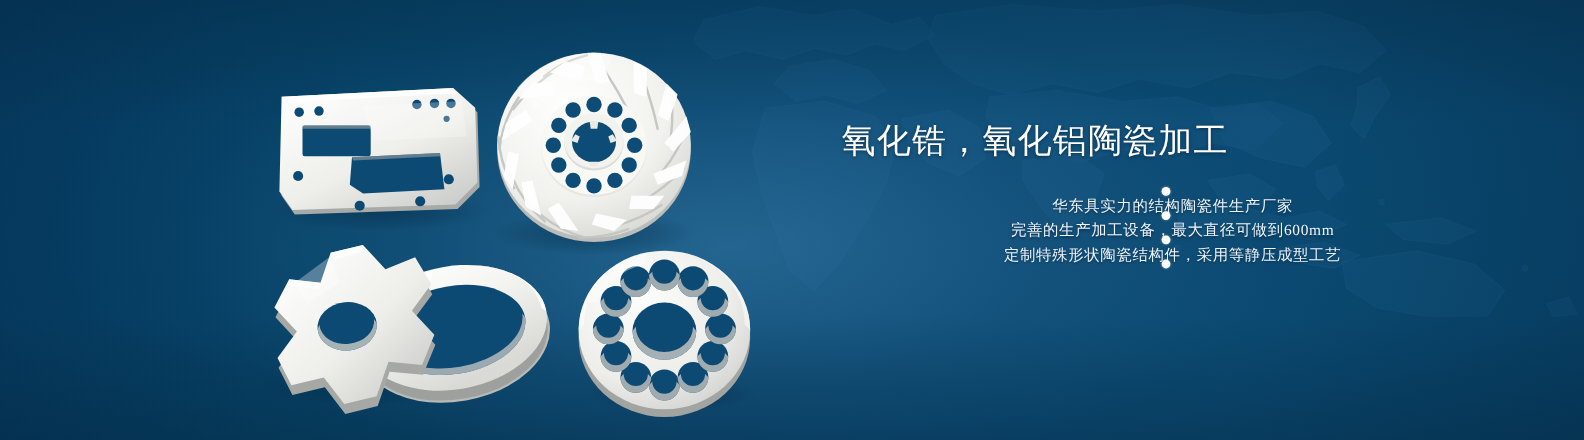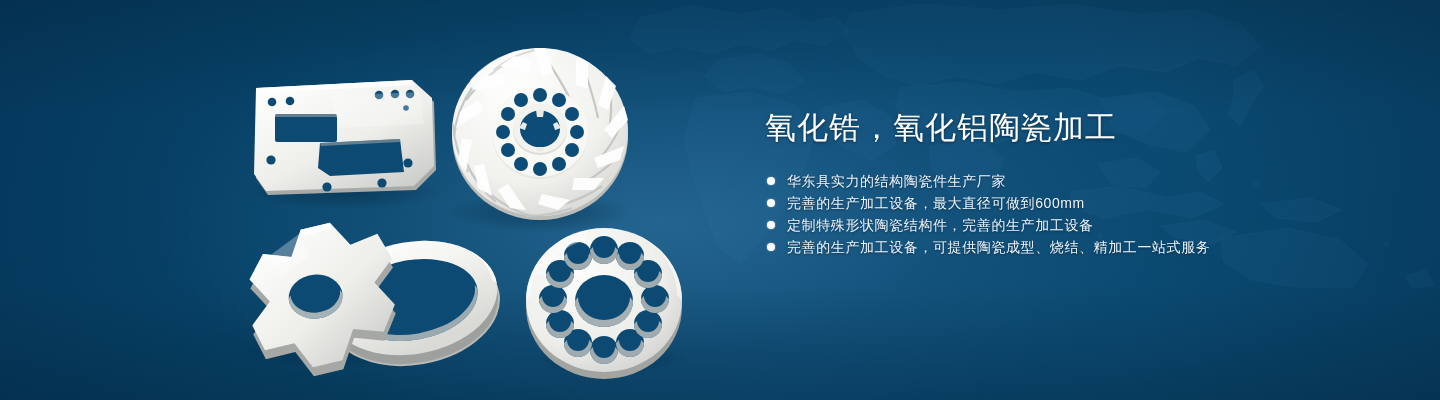--- a/index.html
+++ b/index.html
@@ -7,21 +7,21 @@
     padding: 0;
     background: #08436c;
   }
   * { box-sizing: border-box; }
 
   .banner {
     position: relative;
     width: 1440px;
     height: 400px;
     overflow: hidden;
-    font-family: Liberation Sans, sans-serif;
+    font-family: Liberation Serif, serif;
     background: #0f766e;
   }
 
   
   .bg-base {
     position: absolute;
     inset: 0;
     background:
       linear-gradient(100deg, #063d64 0%, #074469 22%, #0a4a73 55%, #0b4a72 78%, #084369 100%);
   }
@@ -85,20 +85,21 @@
   .bullets {
     list-style: none;
     margin: 22px 0 0 2px;
     padding: 0;
   }
   .bullet-row {
     display: flex;
     align-items: center;
     height: 22px;
     margin-bottom: 0px;
+    flex-direction: column;
   }
   .dot {
     flex: 0 0 auto;
     width: 8px;
     height: 8px;
     border-radius: 50%;
     background: #ffffff;
     margin-right: 12px;
     box-shadow: 0 0 2px rgba(255,255,255,0.5);
   }
@@ -389,22 +390,21 @@
       <li class="bullet-row">
         <span class="dot"></span>
         <span class="bullet-text">华东具实力的结构陶瓷件生产厂家</span>
       </li>
       <li class="bullet-row">
         <span class="dot"></span>
         <span class="bullet-text">完善的生产加工设备，最大直径可做到600mm</span>
       </li>
       <li class="bullet-row">
         <span class="dot"></span>
-        <span class="bullet-text">定制特殊形状陶瓷结构件，完善的生产加工设备</span>
+        <span class="bullet-text">定制特殊形状陶瓷结构件，采用等静压成型工艺</span>
       </li>
       <li class="bullet-row">
         <span class="dot"></span>
-        <span class="bullet-text">完善的生产加工设备，可提供陶瓷成型、烧结、精加工一站式服务</span>
       </li>
     </ul>
   </div>
 
 </div>
 
 </body></html>

